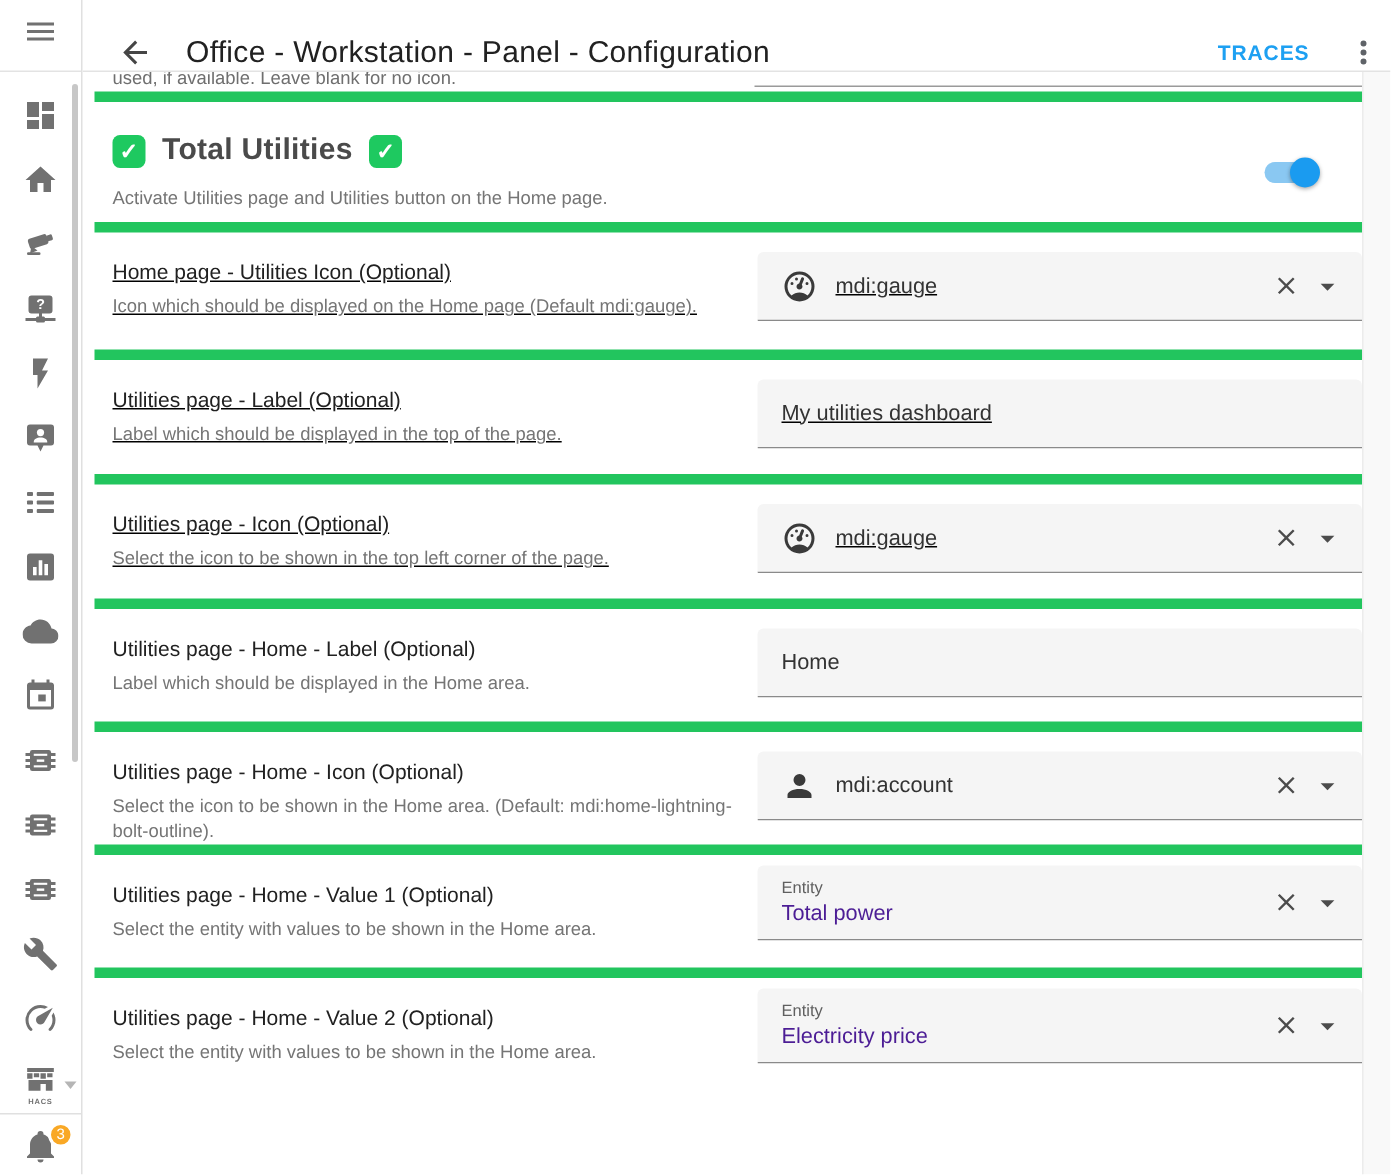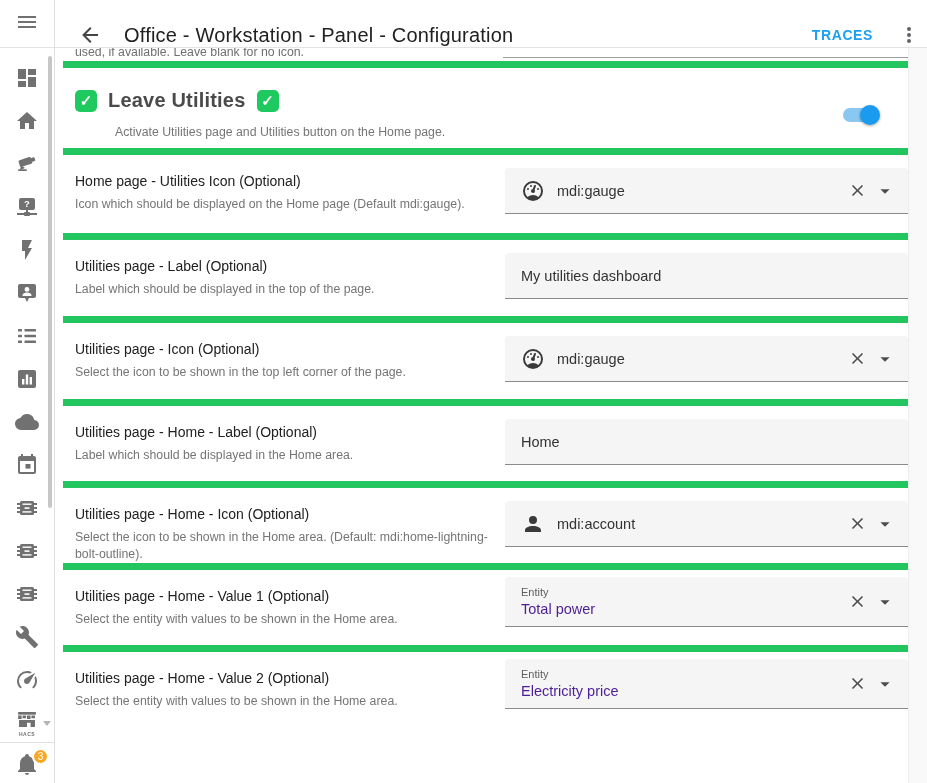--- a/index.html
+++ b/index.html
@@ -39,25 +39,25 @@
 
   .row { border-bottom:7px solid #22c55e; display:flex; padding-left:12px; position:relative; }
   .row-partial { height:20px; overflow:hidden; }
   .partial-text { font-size:12.3px; color:#6f6f6f; margin-top:-3px; }
   .partial-line { position:absolute; left:440px; right:0; top:9px; border-bottom:1px solid #9a9a9a; }
 
   .row-section { height:87px; display:block; padding-top:21px; }
   .section-title-line { display:flex; align-items:center; gap:11px; }
   .check-emoji { width:22px; height:22px; border-radius:5px; background:#1ec960; color:#fff; display:inline-flex; align-items:center; justify-content:center; font-size:15px; font-weight:bold; }
   .section-title { font-size:20px; font-weight:bold; color:#4a4a4a; letter-spacing:0.2px; }
-  .section-desc { font-size:12.3px; color:#757575; margin-top:13px;margin-left:40px; }
+  .section-desc { font-size:12.3px; color:#757575; margin-top:13px; }
   .toggle { position:absolute; right:31px; top:40px; width:34px; height:14px; border-radius:7px; background:#8ac8f2; cursor:pointer; }
   .toggle-thumb { position:absolute; right:-3px; top:-3px; width:20px; height:20px; border-radius:50%; background:#1a9bf0; box-shadow:0 1px 3px rgba(0,0,0,0.35); }
 
-  .row-std { height:83px; }
+  .row-std { height:83px;text-decoration:underline; }
   .row-h82 { height:82px; }
   .row-last { height:80px; border-bottom:none; }
   .label-col { width:430px; padding-top:18px; flex:none; }
   .row-label { font-size:14px; color:#212121; }
   .row-desc { font-size:12.3px; color:#757575; margin-top:7px; line-height:1.4; max-width:425px; }
   .input-col { flex:1; padding-top:13px; }
   .input-col.entity-pad { padding-top:7px; }
 
   .field { background:#f5f5f5; border-radius:4px 4px 0 0; border-bottom:1px solid #8a8a8a; height:46px; display:flex; align-items:center; padding:0 12px 0 16px; cursor:text; }
   .field .lead-icon svg { fill:#3a3a3a; display:block; }
@@ -273,21 +273,21 @@
       <div class="rows-col">
 
         <div class="row row-partial">
           <span class="partial-text">used, if available. Leave blank for no icon.</span>
           <span class="partial-line"></span>
         </div>
 
         <div class="row row-section">
           <div class="section-title-line">
             <span class="check-emoji">✓</span>
-            <span class="section-title">Leave Utilities</span>
+            <span class="section-title">Total Utilities</span>
             <span class="check-emoji">✓</span>
           </div>
           <div class="section-desc">Activate Utilities page and Utilities button on the Home page.</div>
           <span class="toggle">
               <span class="toggle-thumb"></span>
             </span>
         </div>
 
         <div class="row row-std" style="height:85px">
           <div class="label-col">

